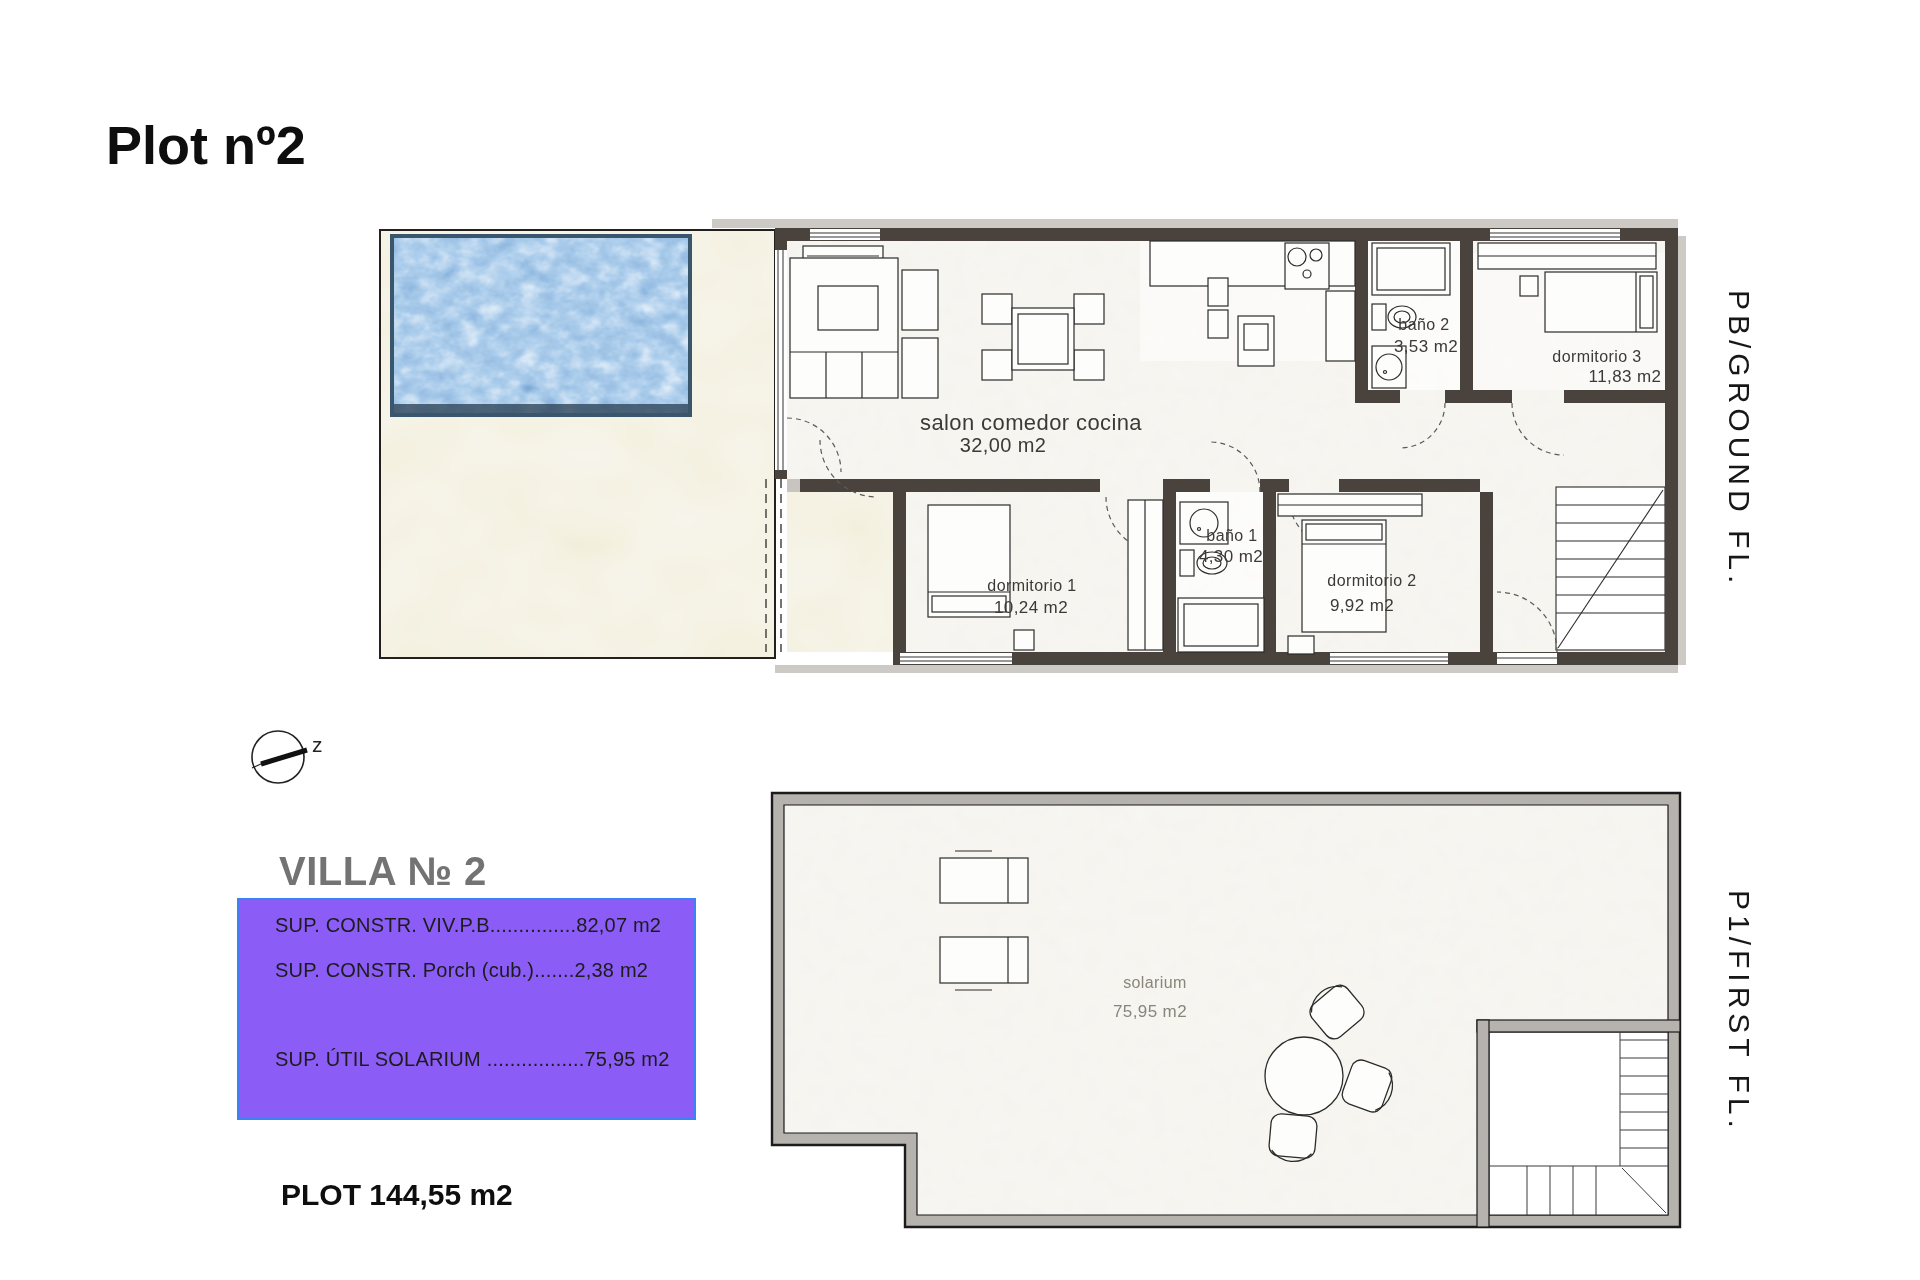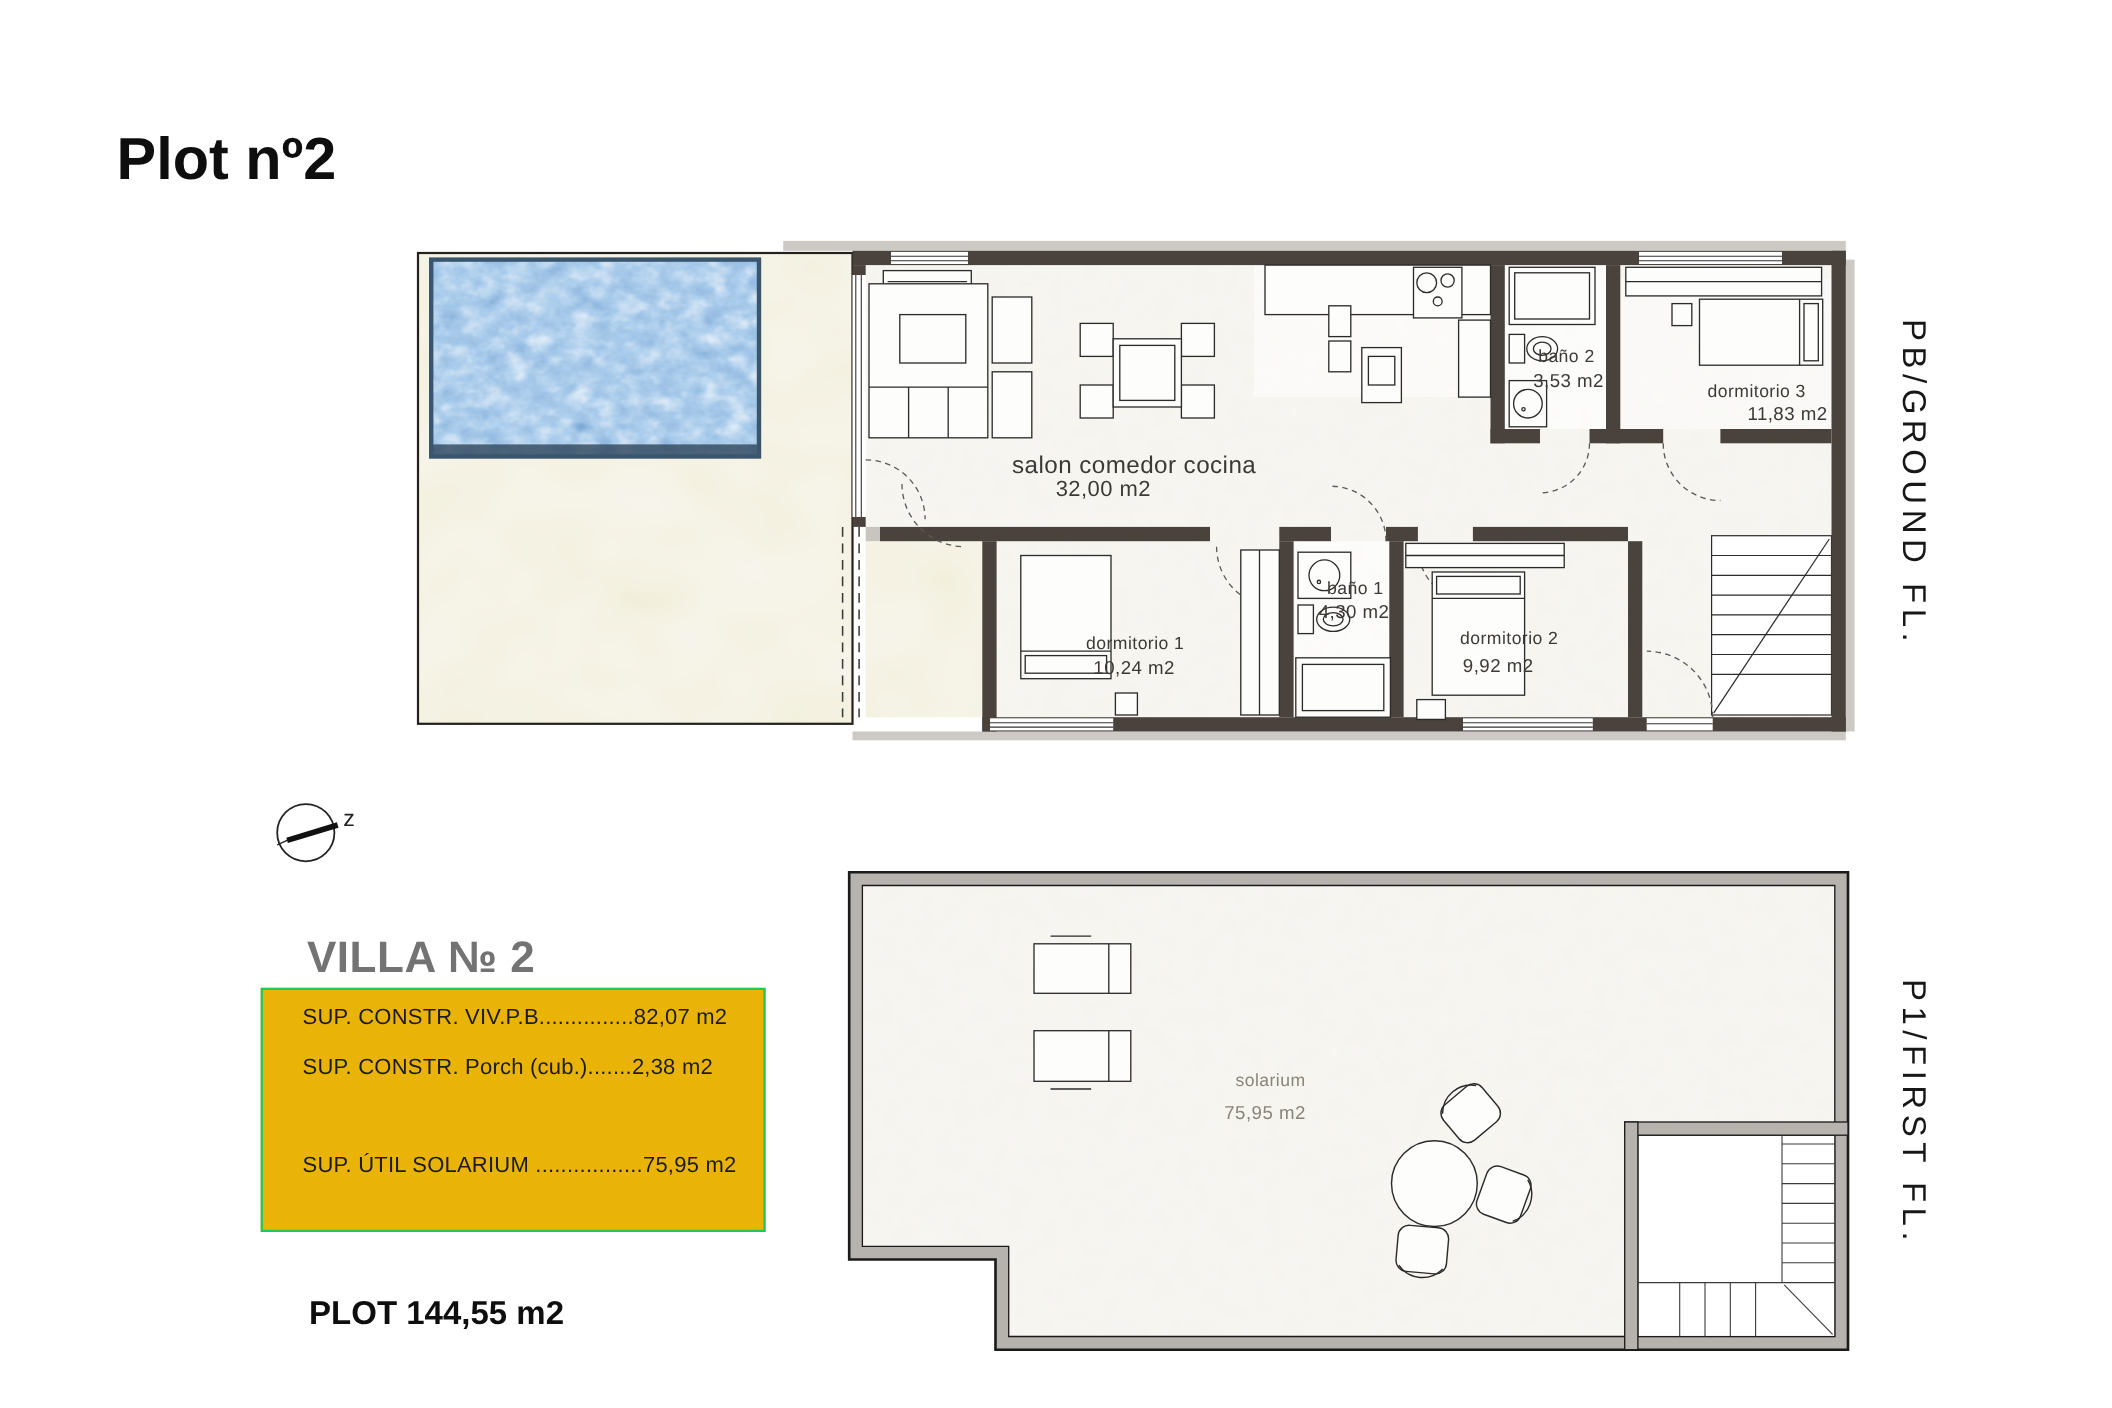--- a/index.html
+++ b/index.html
@@ -11,21 +11,21 @@
   .vlabel{writing-mode:vertical-rl;font-size:30px;letter-spacing:5px;color:#171717;}
   .vlabel.pb{left:1722px;top:290px;}
   .vlabel.p1{left:1722px;top:890px;}
   .rl,.ra{transform:translateX(-50%);color:#3d3a36;letter-spacing:0.4px;}
   .rl{font-size:16px;}
   .ra{font-size:17px;}
   .rl.big{font-size:22px;}
   .ra.big{font-size:20px;}
   .rl.sol,.ra.sol{color:#8a857a;}
   .villa-heading{left:279px;top:849px;font-size:40px;font-weight:800;color:#737373;letter-spacing:0.5px;}
-  .summary-box{left:237px;top:898px;width:455px;height:218px;border:2px solid #22c55e;background:#eab308;}
+  .summary-box{left:237px;top:898px;width:455px;height:218px;border:2px solid #3b82f6;background:#8b5cf6;}
   .srow{position:absolute;color:#1c1c1c;font-size:20px;letter-spacing:0.2px;}
   .srow.r0{left:36px;top:14px;}
   .srow.r1{left:36px;top:59px;}
   .srow.r2{left:19px;top:100px;font-size:22px;}
   .srow.r3{left:36px;top:148px;}
   .summary-total{left:256px;top:1126px;font-size:22px;color:#1c1c1c;}
   .summary-plot{left:281px;top:1178px;font-size:30px;font-weight:800;color:#0e0e0e;}
   .compass-z{left:312px;top:733px;font-size:21px;color:#222;}
 </style>
 </head>

